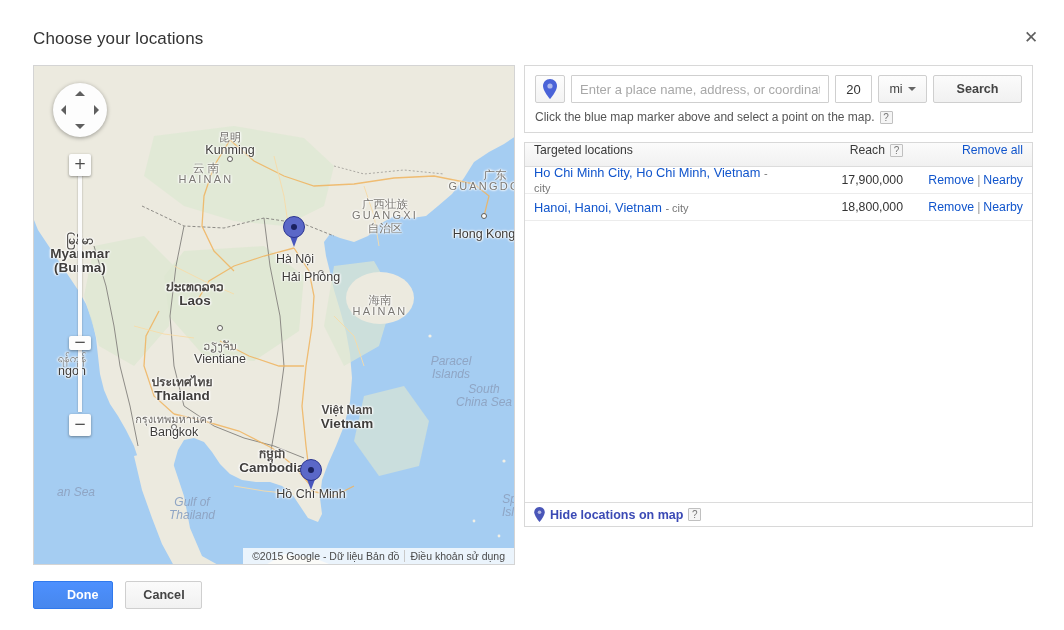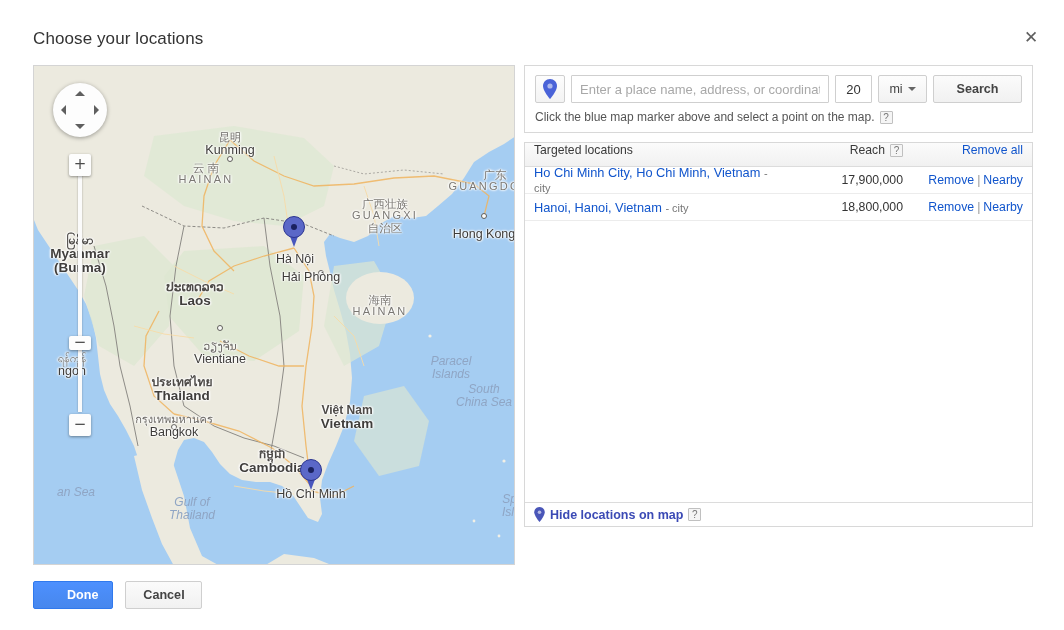--- a/index.html
+++ b/index.html
@@ -514,20 +514,24 @@
         <div class="pan-arrow pan-down"></div>
         <div class="pan-arrow pan-left"></div>
         <div class="pan-arrow pan-right"></div>
       </div>
 
       <div class="zoom-track"></div>
       <div class="zoom-btn zoom-plus">+</div>
       <div class="zoom-btn zoom-thumb">−</div>
       <div class="zoom-btn zoom-minus">−</div>
 
+      <div class="attrib">
+        <span>©2015 Google - Dữ liệu Bản đồ</span>
+        <span class="sep">Điều khoản sử dụng</span>
+      </div>
     </div>
   </div>
 
   <div class="rp">
 
     <div class="card search-card">
 
       <div class="searchrow">
         <div class="pin-btn">
           <svg width="14" height="20" viewBox="0 0 14 20">

